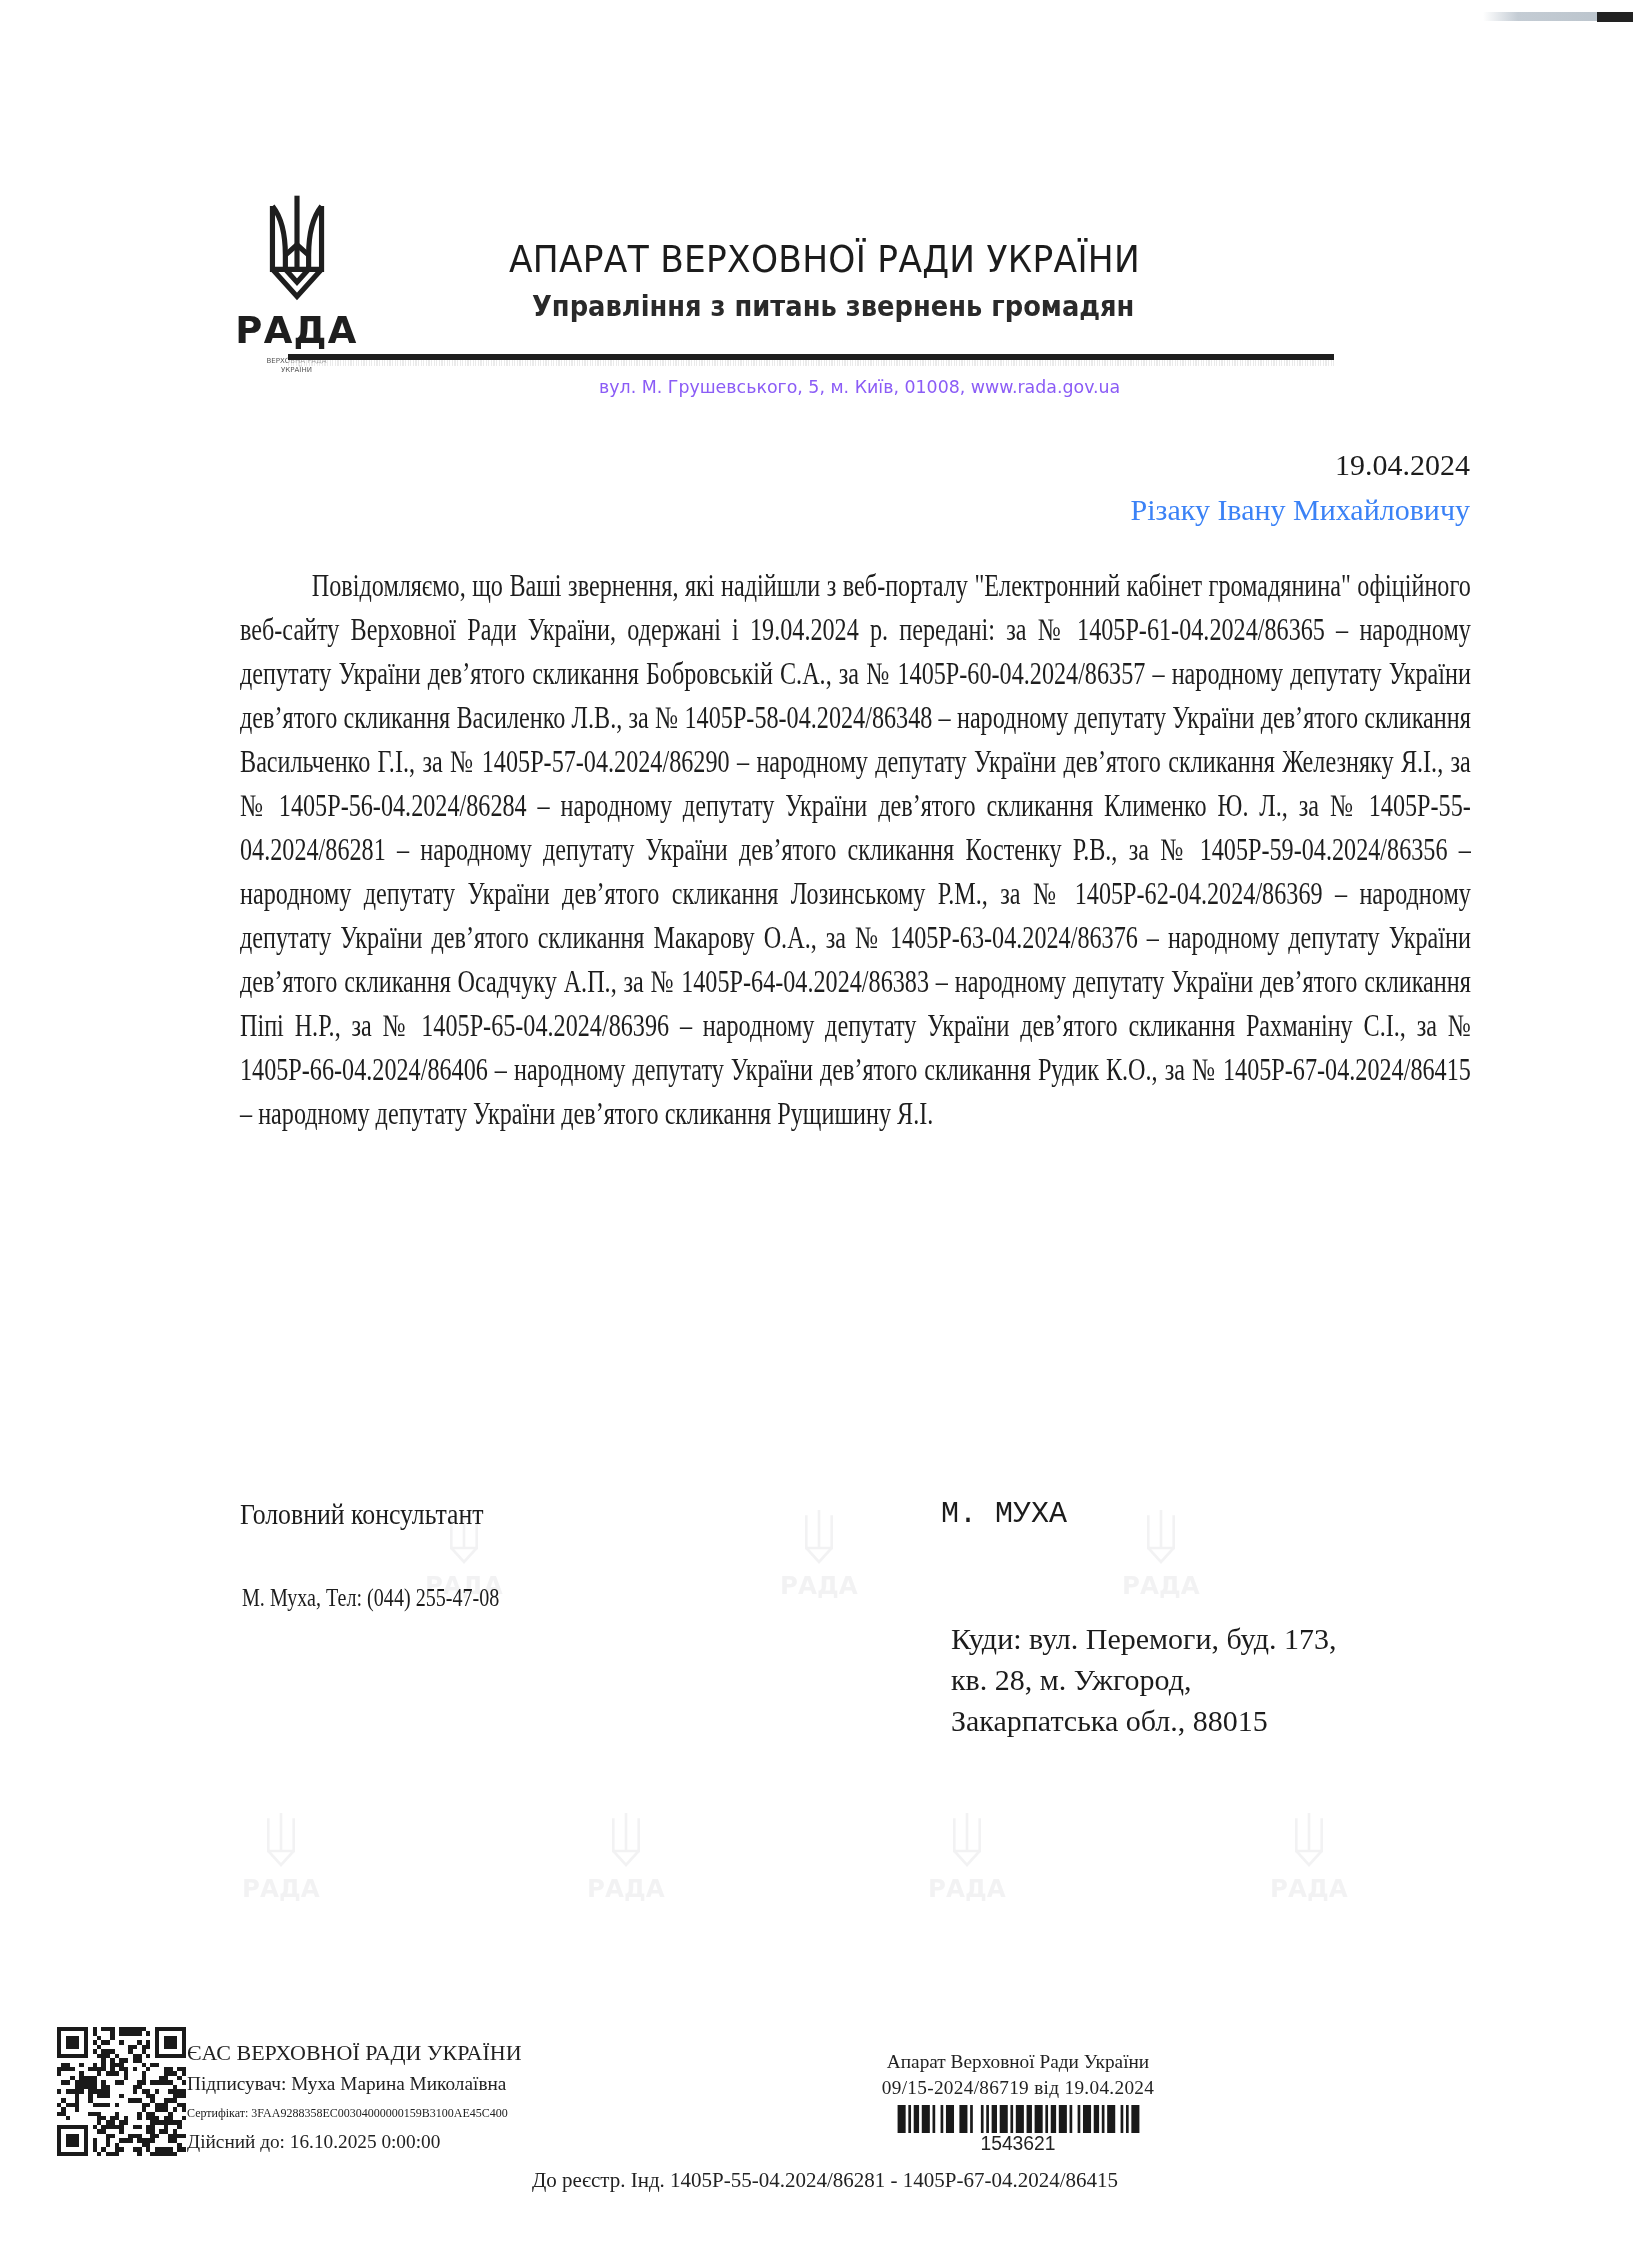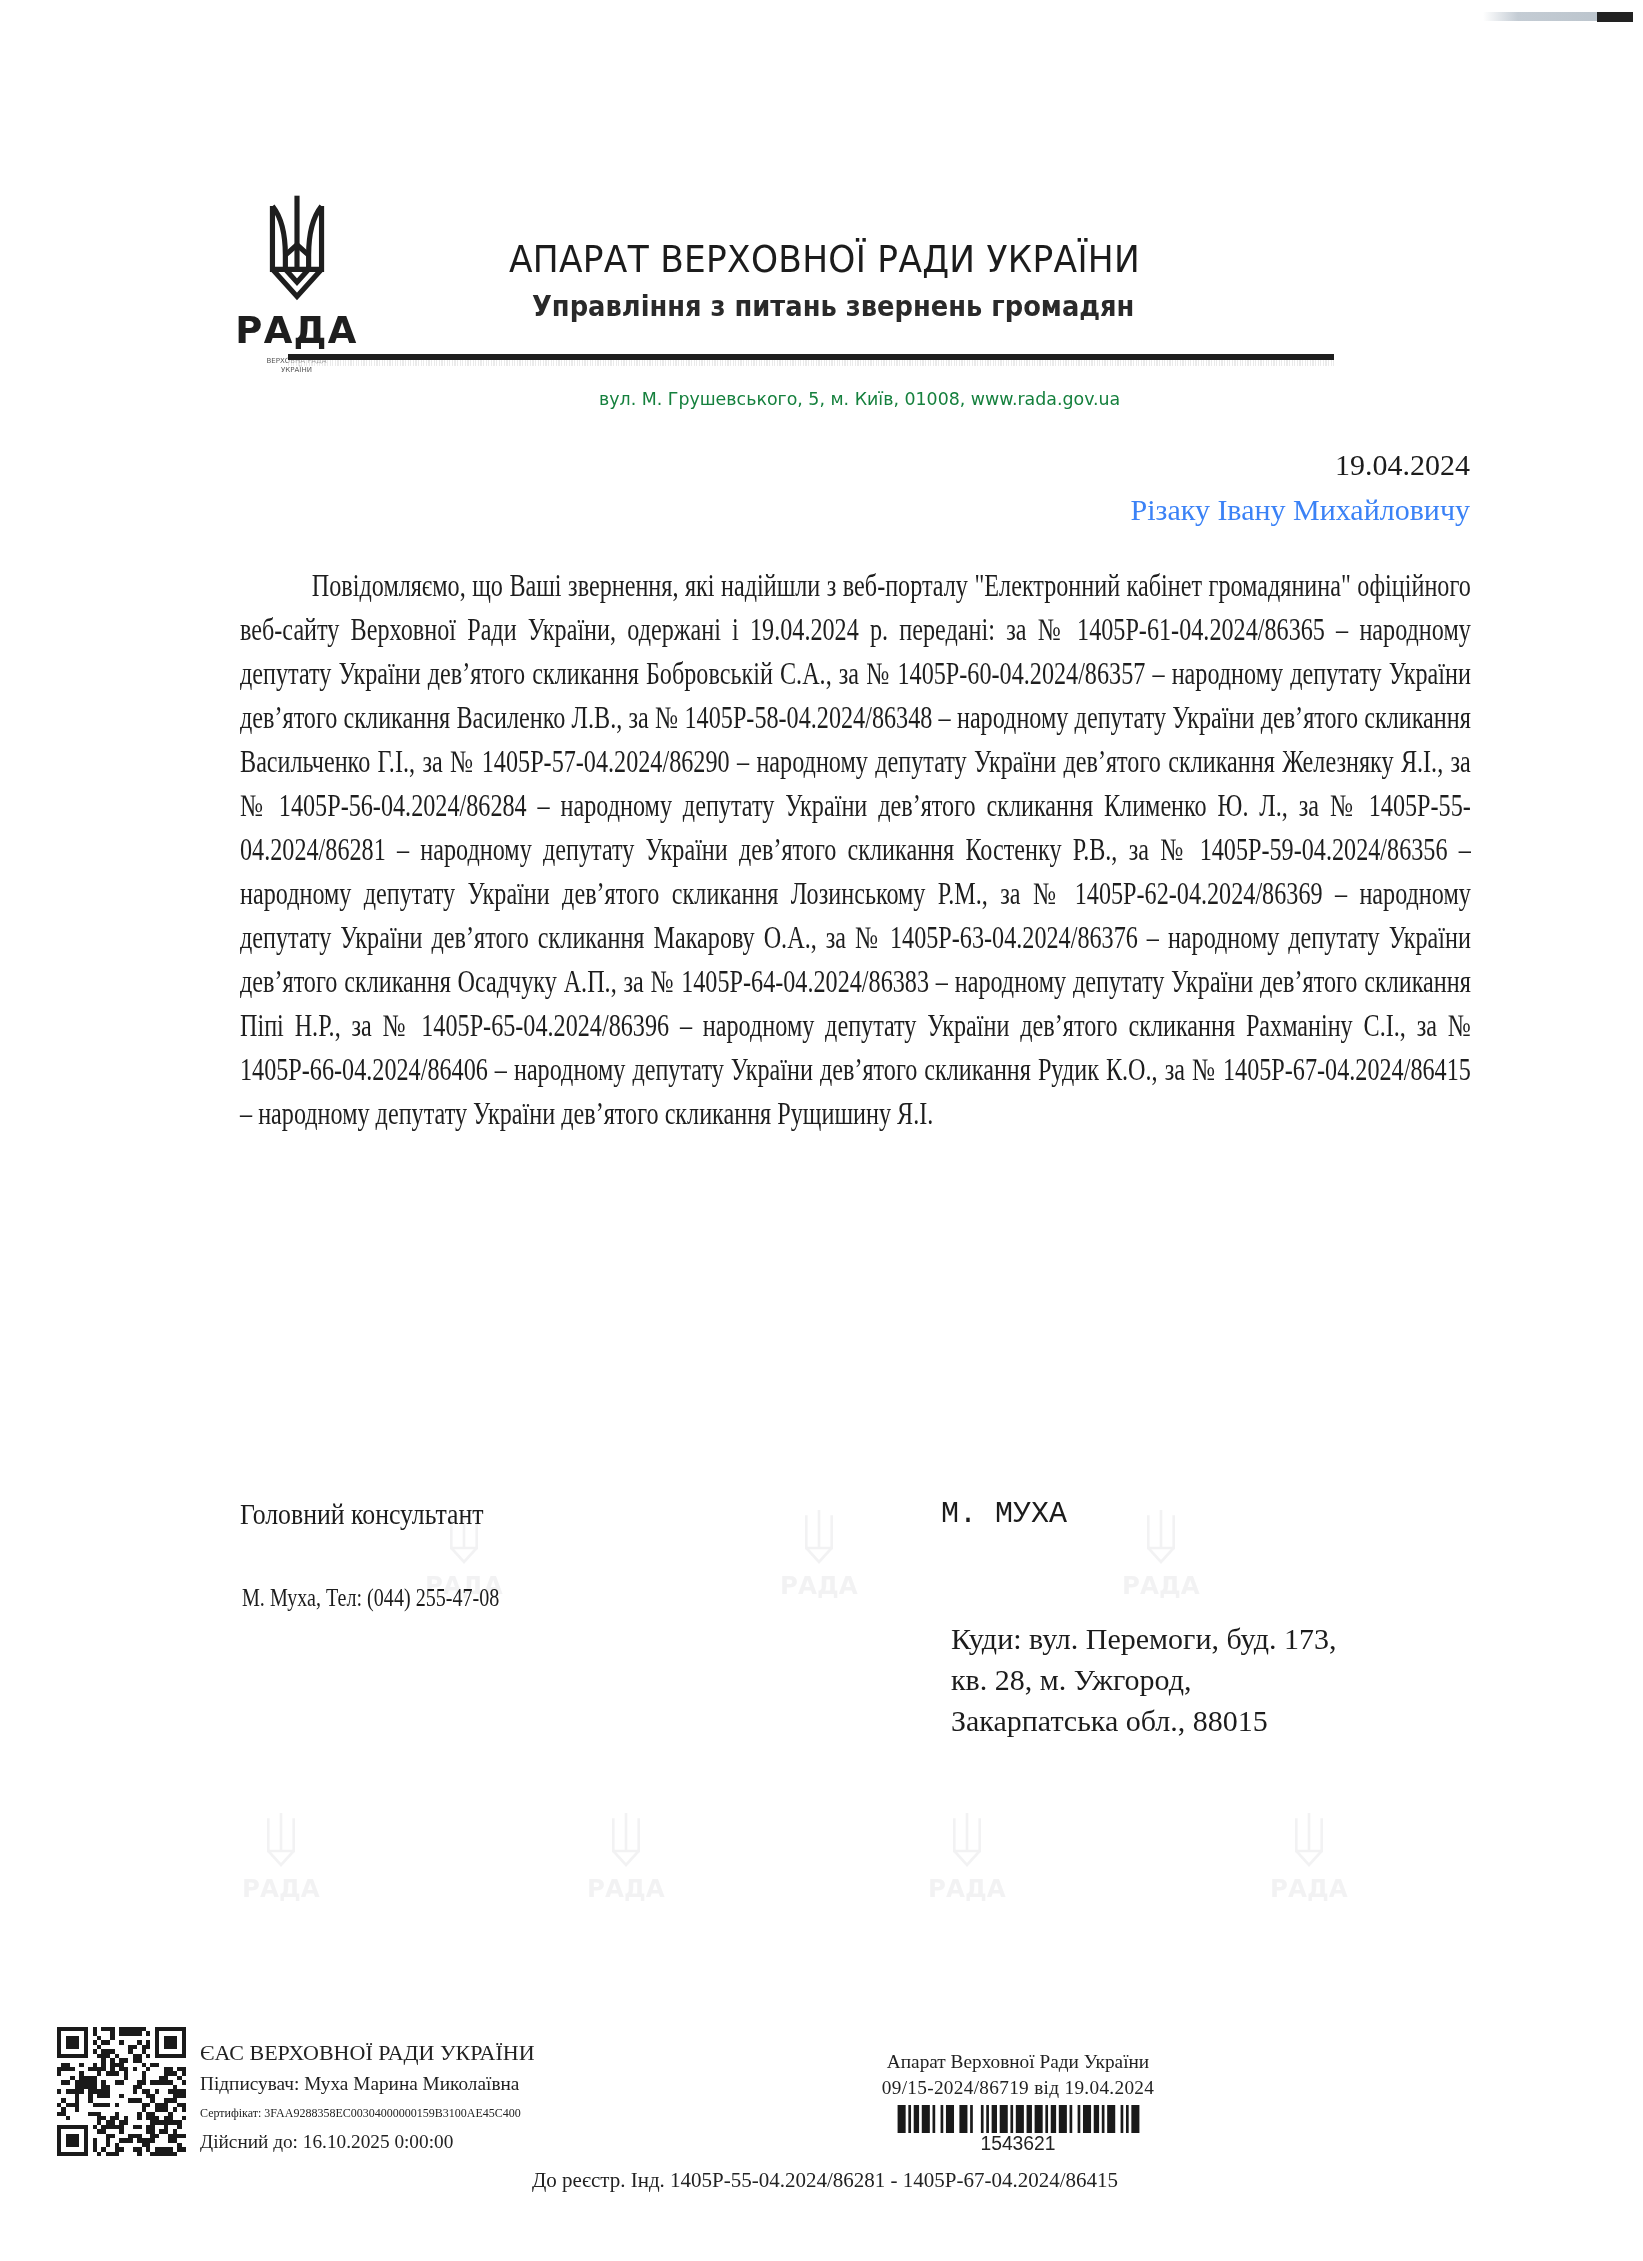--- a/index.html
+++ b/index.html
@@ -77,23 +77,22 @@
     }
     .head-rule-shadow {
       left: 288px; top: 360px; width: 1046px; height: 6.4px;
       background: repeating-linear-gradient(90deg, #ddd 0 1.3px, #fff 1.3px 2.6px);
       opacity: 0.6;
     }
     .address {
       left: 599px; top: 377px;
       font-family: "DejaVu Sans", sans-serif;
       font-size: 17.4px;
-      color: #15803d;
-      white-space: nowrap;
-      margin-top: 12px;
+      color: #8b5cf6;
+      white-space: nowrap;
     }
 
     
     .date {
       right: 174px; top: 448px;
       font-size: 30px;
       color: #1c1c1c;
     }
     .addressee {
       right: 174px; top: 493px;
@@ -154,21 +153,21 @@
       font-size: 24.5px;
       color: #556;
     }
     .watermark svg { display: block; margin: 0 auto 5.2px auto; }
 
     
     .qr {
       left: 57px; top: 2027px; width: 129px; height: 129px;
     }
     .esig {
-      left: 200px; top: 2037px;
+      left: 187px; top: 2037px;
       font-family: "Liberation Serif", serif;
       color: #222;
     }
     .esig-line1 { font-size: 22px; line-height: 32px; }
     .esig-line2 { font-size: 19.3px; line-height: 30px; }
     .esig-line3 { font-size: 12px; line-height: 28px; }
     .esig-line4 { font-size: 19.3px; line-height: 30px; }
 
     .reg-block {
       left: 844px; top: 2049px; width: 348px;

